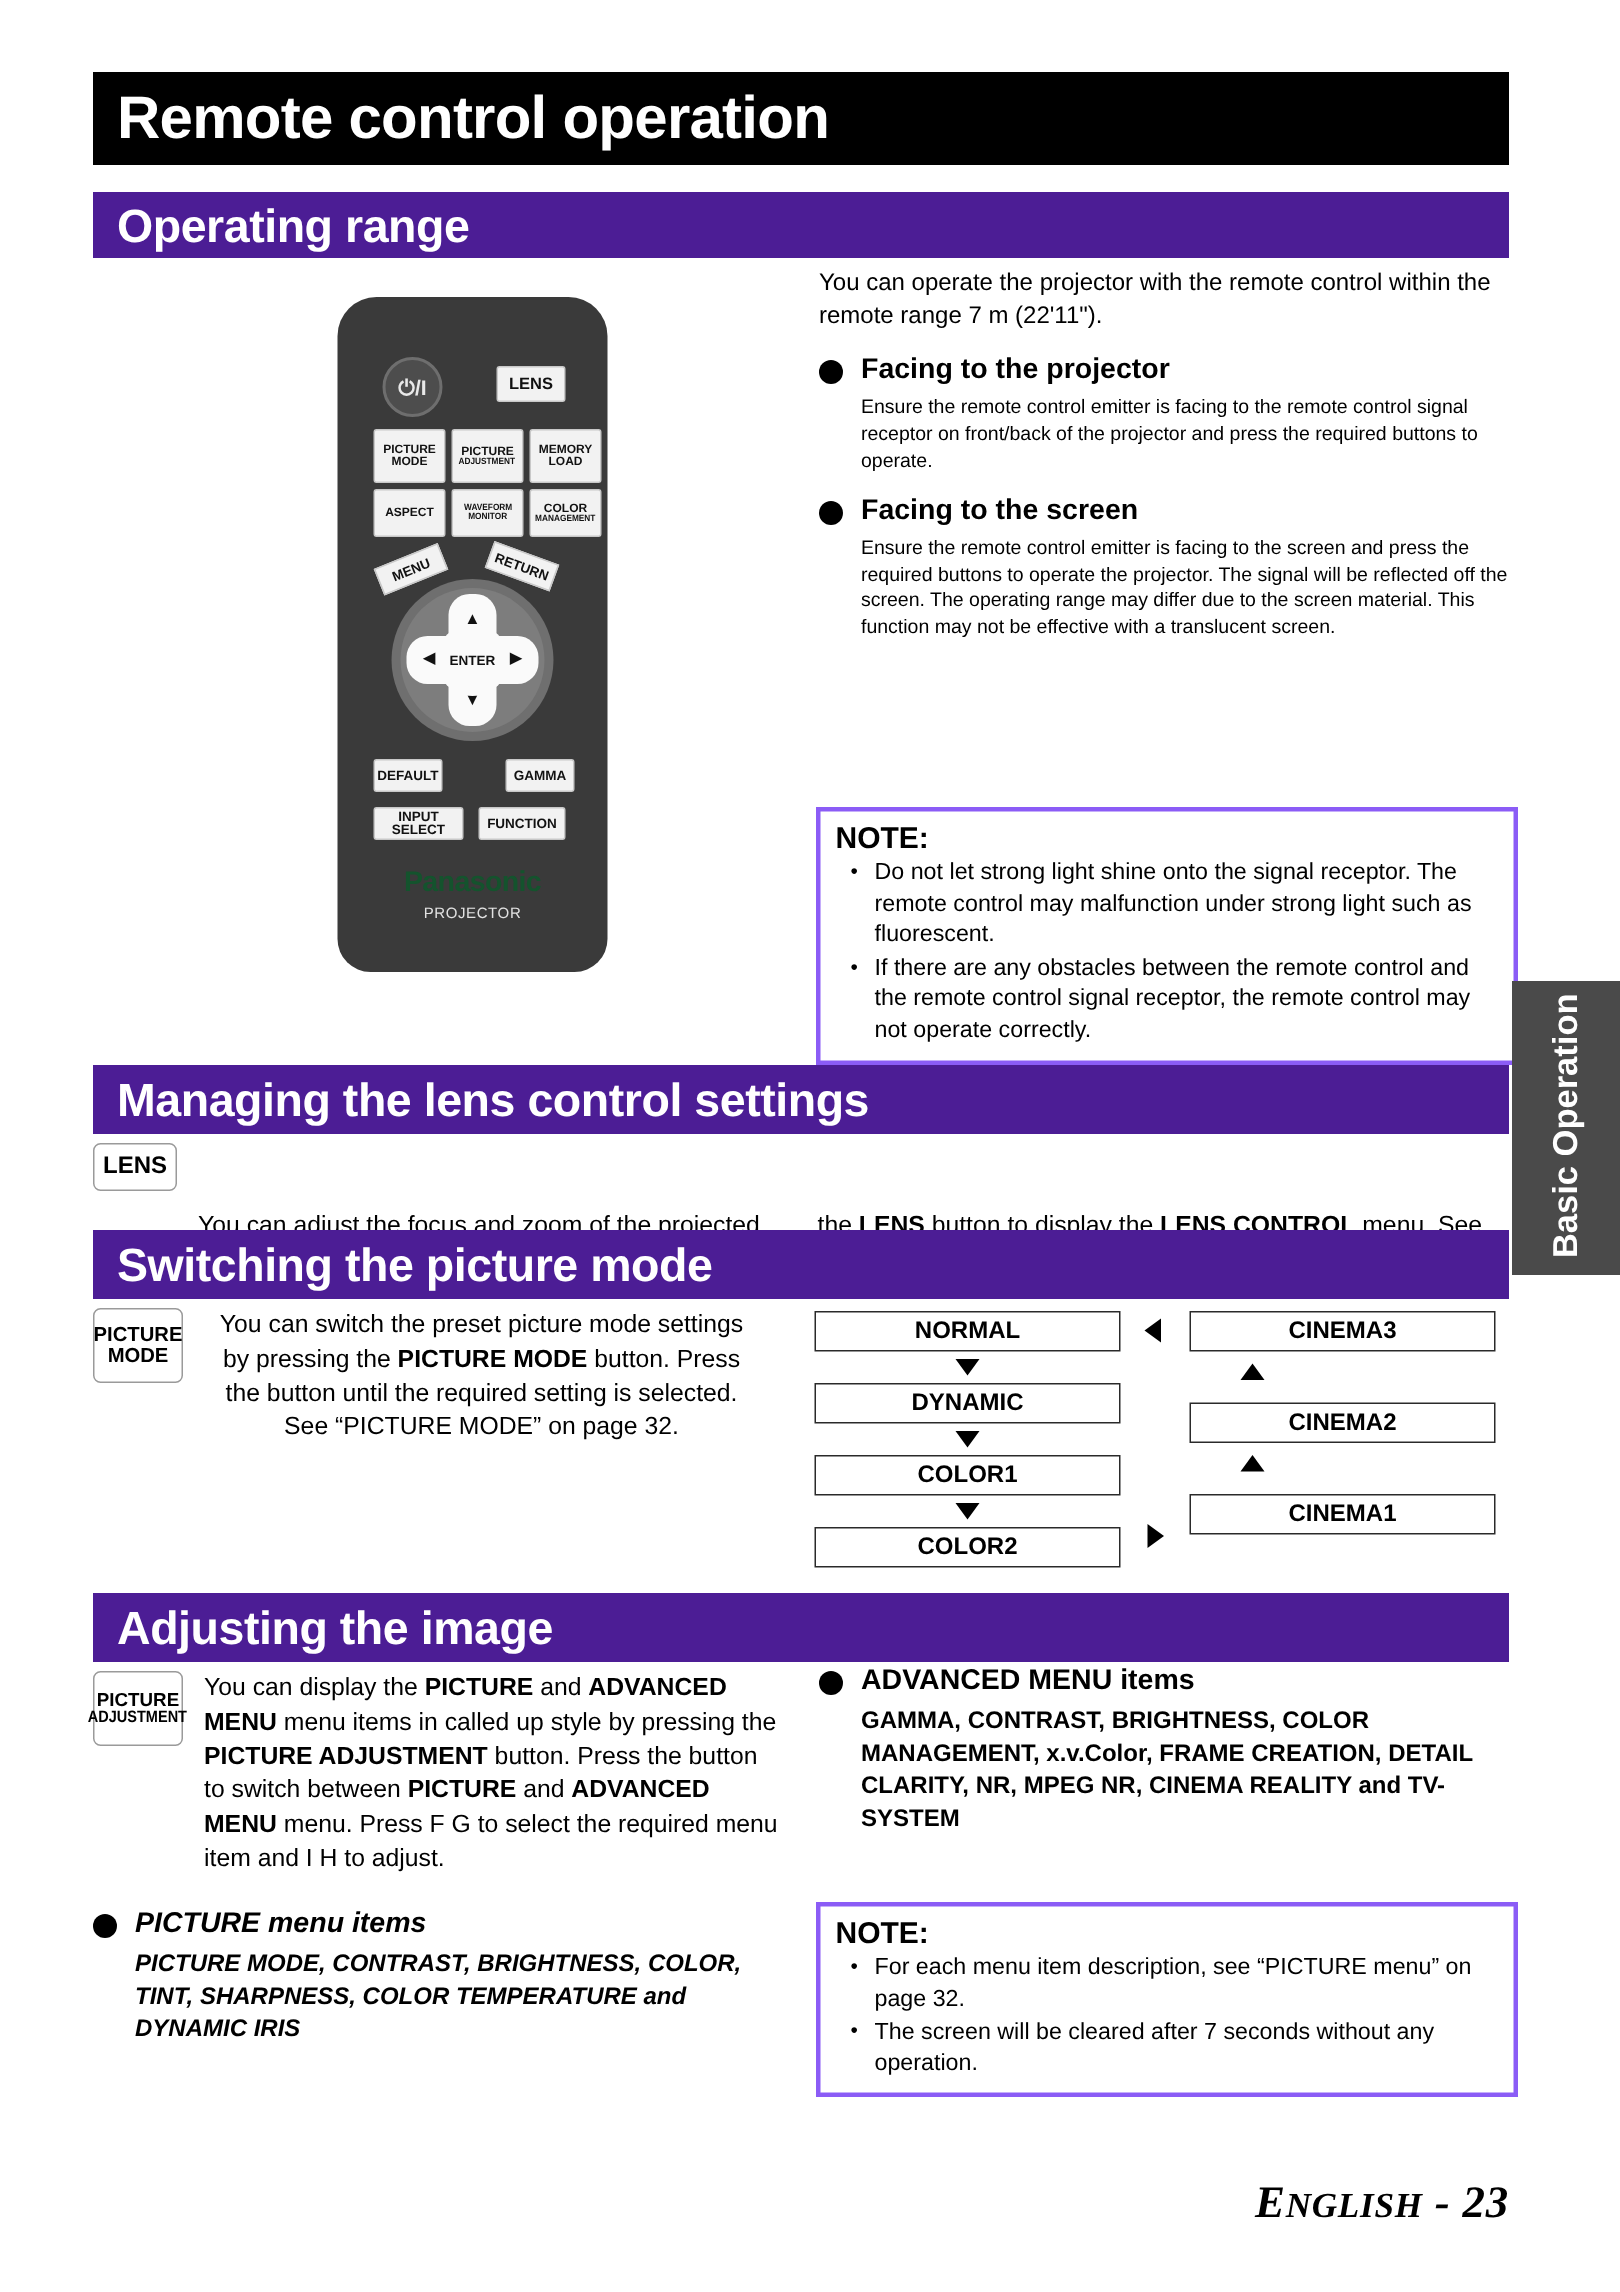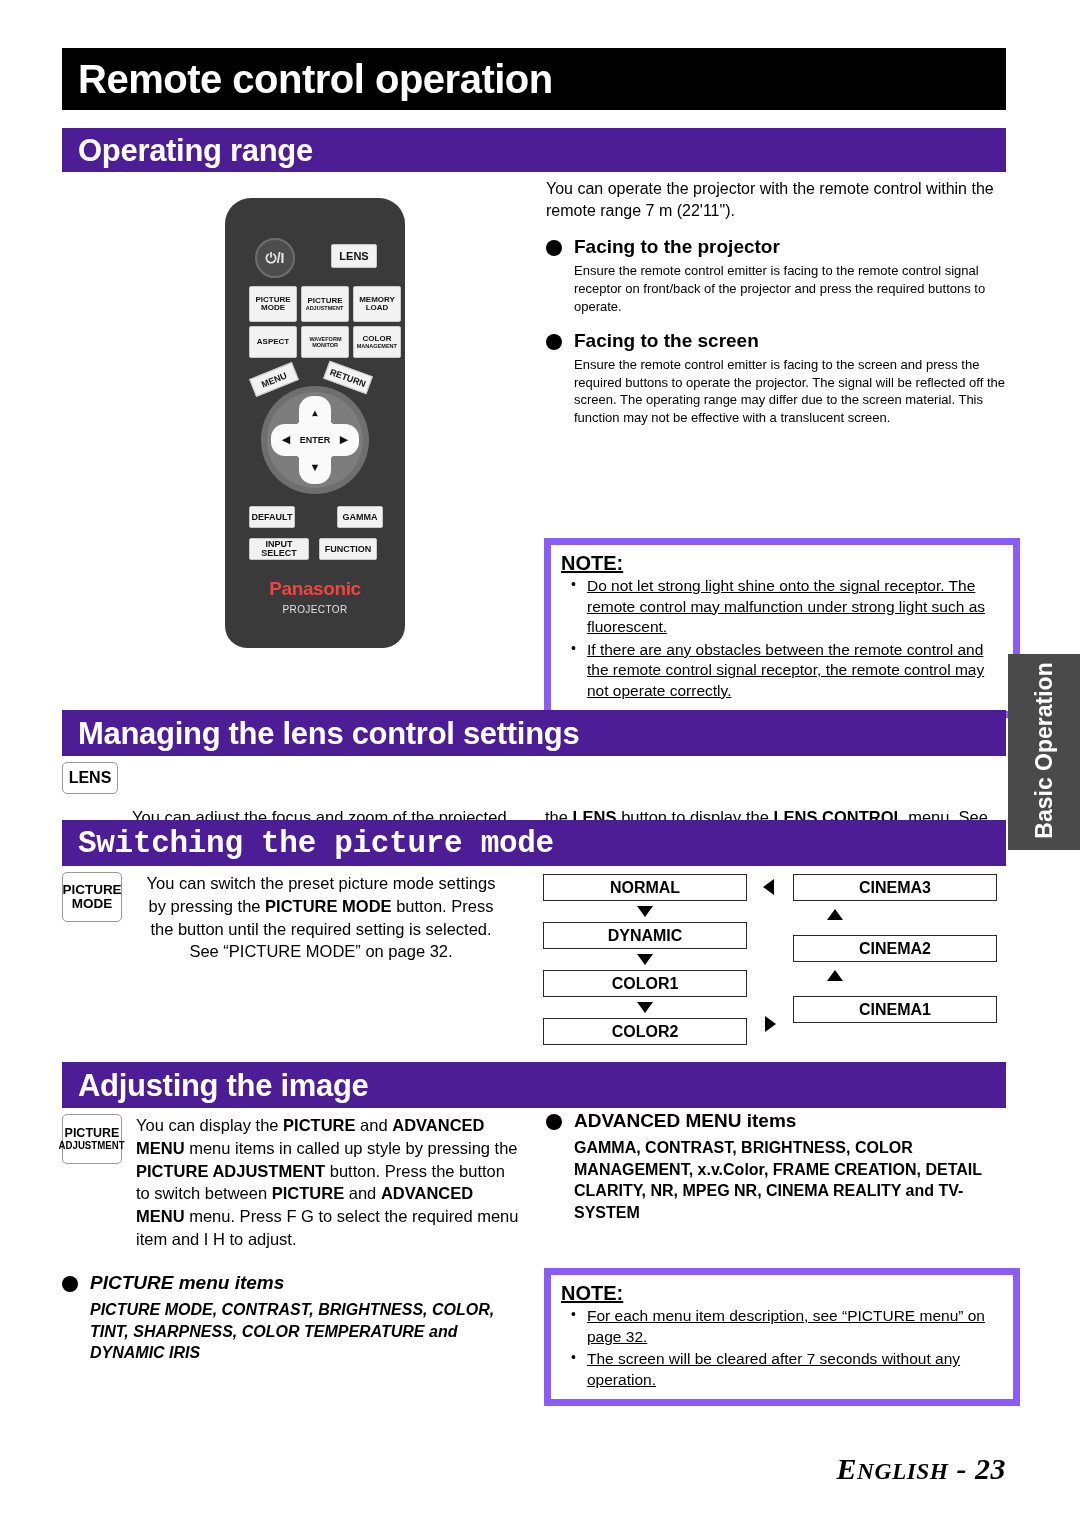--- a/index.html
+++ b/index.html
@@ -23,21 +23,21 @@
   }
   .sec-head .t{
     color:#fff;font-weight:bold;padding-left:16px;line-height:1;
     letter-spacing:-0.3px;
   }
   #sec-operating{left:62px;top:128px;width:944px;height:44px;}
   #sec-operating .t{font-size:31px;}
   #sec-lens{left:62px;top:710px;width:944px;height:46px;}
   #sec-lens .t{font-size:31px;}
   #sec-picmode{left:62px;top:820px;width:944px;height:46px;}
-  #sec-picmode .t{font-size:31px;font-family:Liberation Mono, monospace;}
+  #sec-picmode .t{font-size:31px;}
   #sec-adjust{left:62px;top:1062px;width:944px;height:46px;}
   #sec-adjust .t{font-size:31px;}
 
   
   .remote-wrap{position:absolute;left:225px;top:198px;width:180px;height:450px;}
   .remote-body{
     position:absolute;left:0;top:0;width:180px;height:450px;
     background:#3a3a3a;border-radius:26px 26px 22px 22px;
   }
   .r-pwr{
@@ -85,21 +85,21 @@
     position:absolute;left:30px;top:30px;width:48px;height:48px;border-radius:50%;
     background:#fafafa;display:flex;align-items:center;justify-content:center;
     font-size:9px;font-weight:bold;color:#111;
   }
   .b-default{left:24px;top:308px;width:44px;height:20px;align-items:center;}
   .b-freeze{left:112px;top:308px;width:44px;height:20px;}
   .b-input{left:24px;top:340px;width:58px;height:20px;}
   .b-function{left:94px;top:340px;width:56px;height:20px;}
   .b-default .l1,.b-freeze .l1,.b-input .l1,.b-function .l1{font-size:9px;}
   .brand{
-    position:absolute;left:0;right:0;top:380px;text-align:center;color:#ef4444;
+    position:absolute;left:0;right:0;top:380px;text-align:center;color:#14532d;
     font-size:19px;font-weight:bold;letter-spacing:-0.4px;
   }
   .brand-sub{
     position:absolute;left:0;right:0;top:406px;text-align:center;color:#e2e2e2;
     font-size:10px;letter-spacing:0.4px;
   }
 
   
   .rcol{position:absolute;left:546px;width:462px;}
   .para{font-size:16px;line-height:1.38;}
@@ -107,21 +107,21 @@
     display:flex;align-items:flex-start;margin-top:14px;
   }
   .dot{
     width:16px;height:16px;border-radius:50%;background:#000;flex:0 0 16px;
     margin-top:4px;margin-right:12px;
   }
   .bh-text{font-size:19px;font-weight:bold;line-height:1.2;}
   .sub-para{margin-left:28px;font-size:13px;line-height:1.38;margin-top:3px;}
 
   
-  .note-box{border:7px solid #8b5cf6;padding:7px 10px 9px 10px;text-decoration:underline;}
+  .note-box{border:3px solid #8b5cf6;padding:7px 10px 9px 10px;}
   .note-title{font-size:20px;font-weight:bold;line-height:1.1;}
   .note-list{margin:2px 0 0 0;padding:0;list-style:none;}
   .note-list li{
     font-size:15.5px;line-height:1.33;padding-left:26px;position:relative;margin-top:2px;
   }
   .note-list li:before{
     content:"•";position:absolute;left:10px;top:-1px;font-size:14px;
   }
 
   

